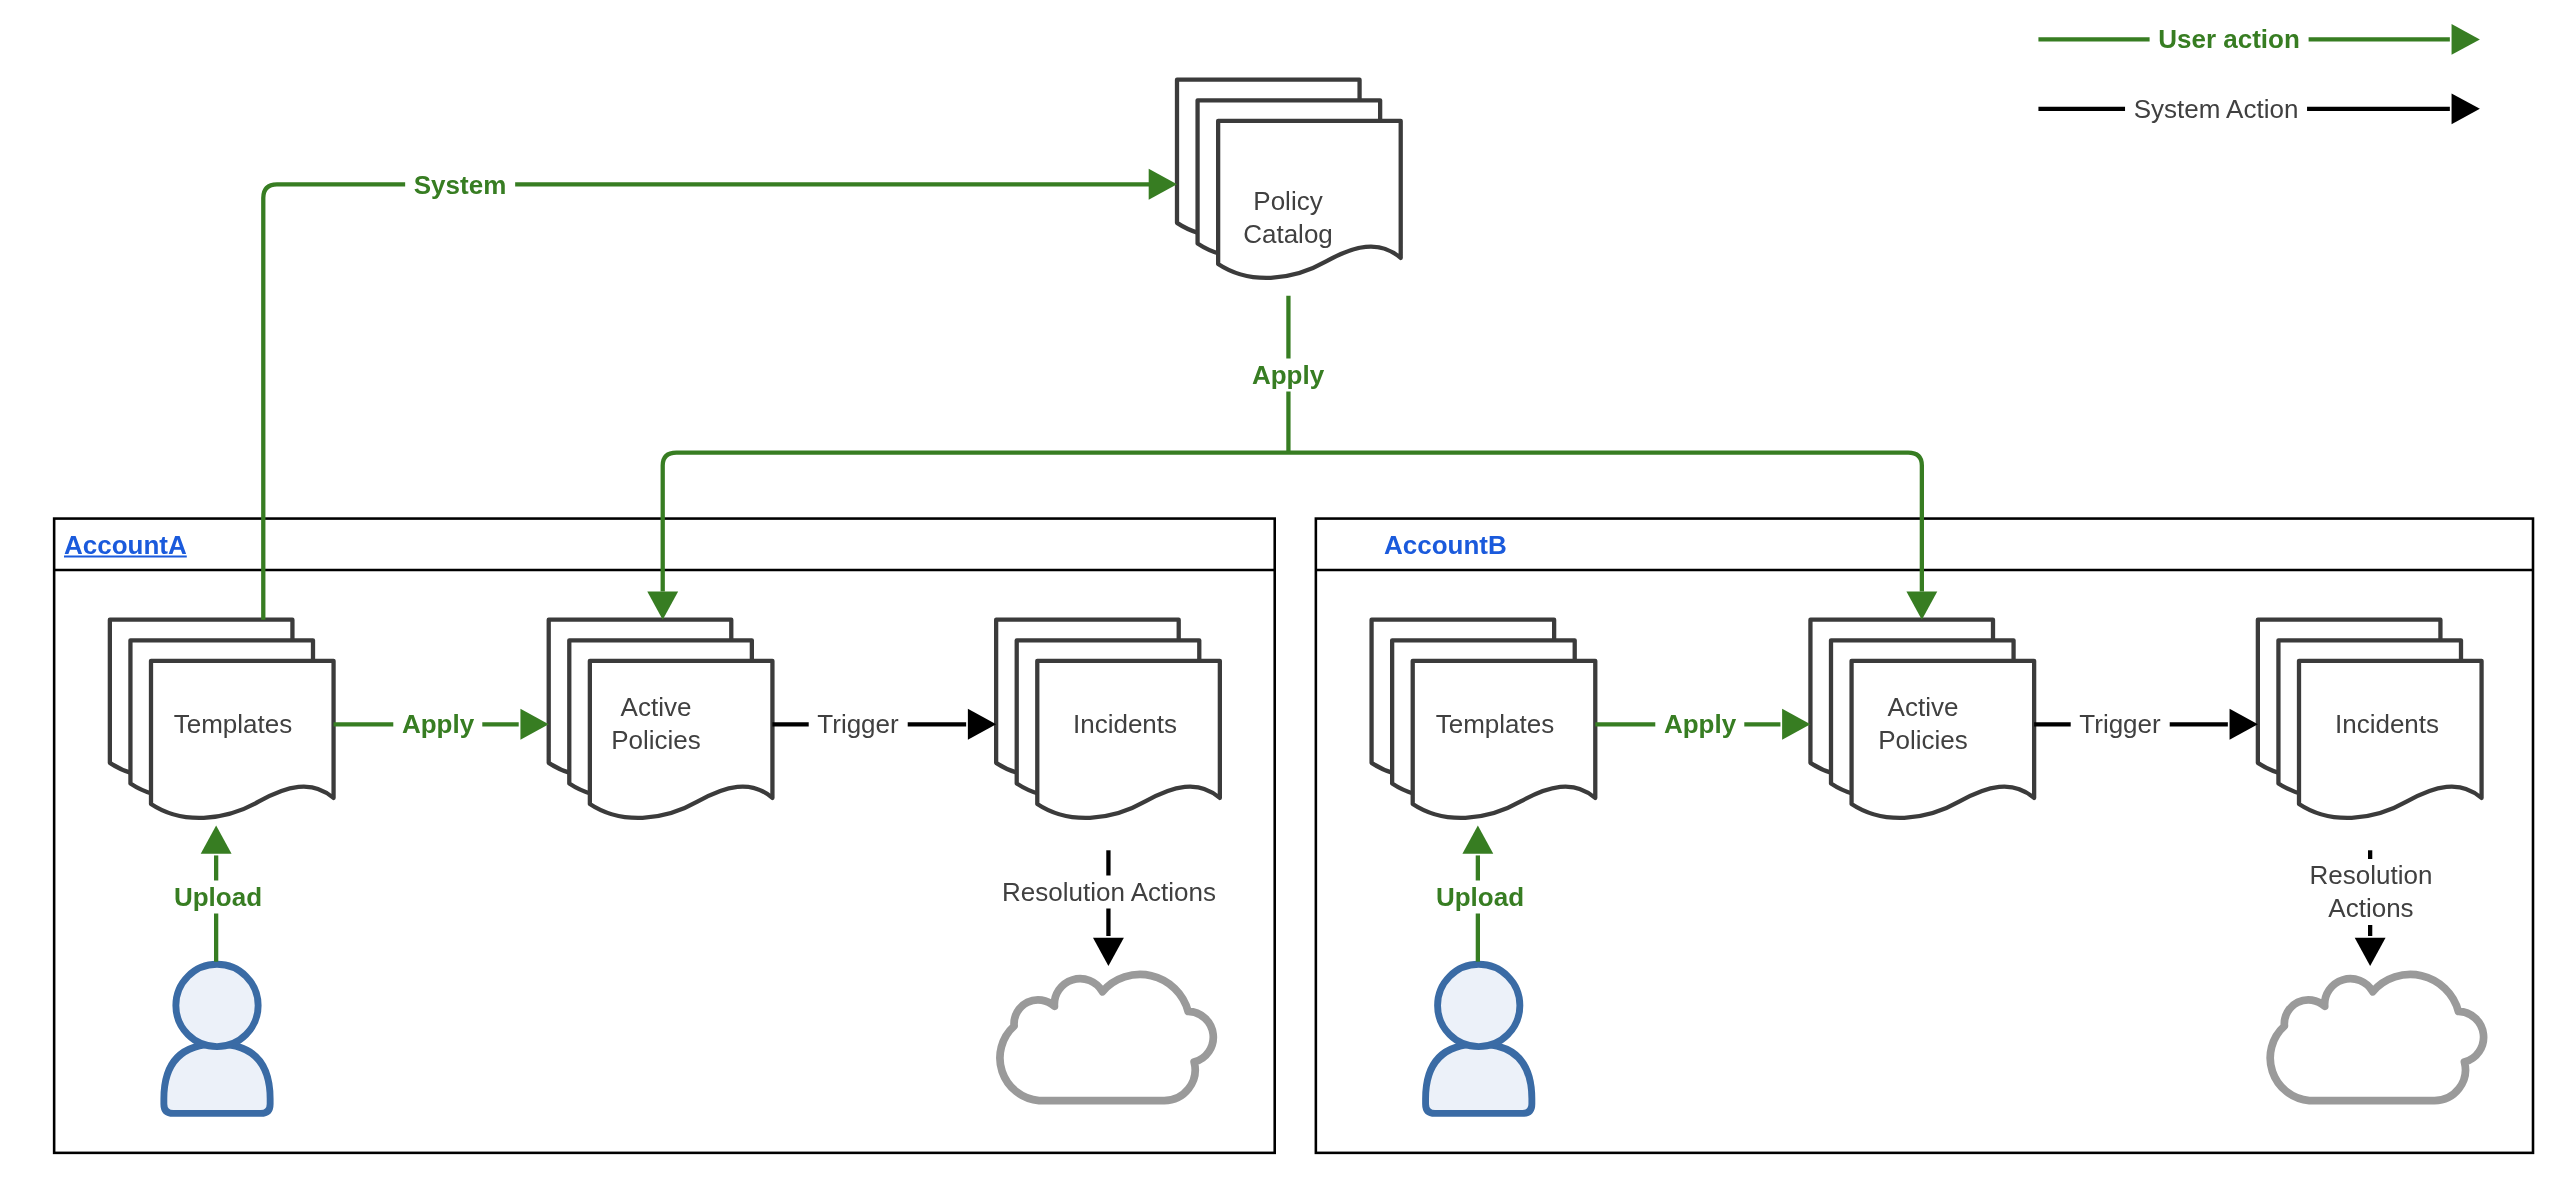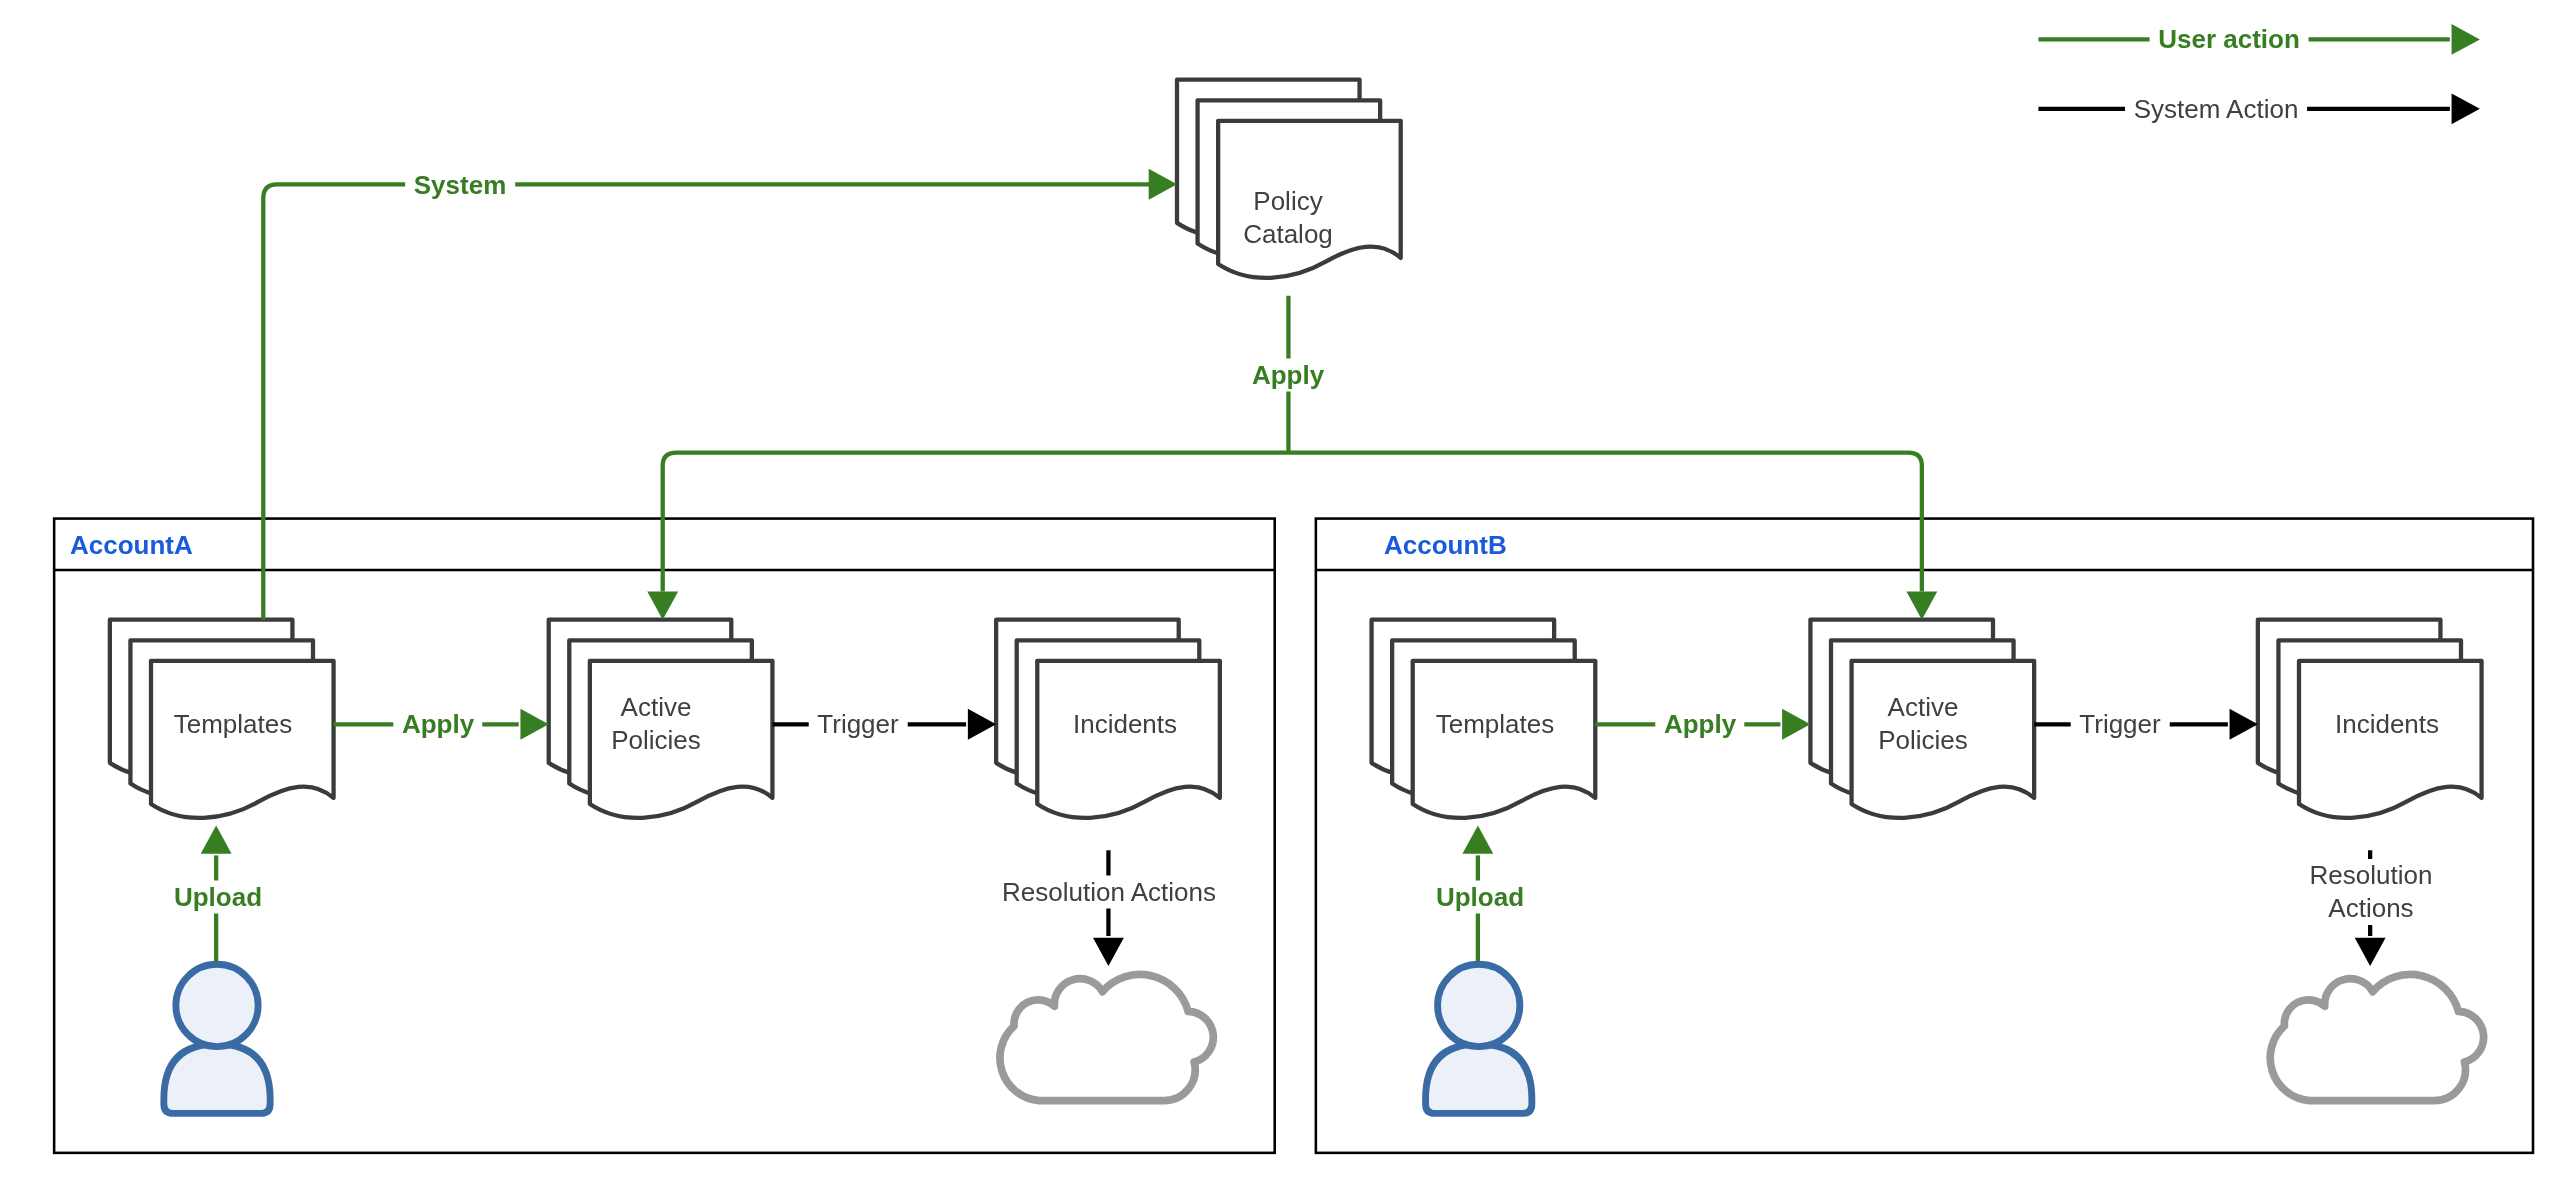--- a/index.html
+++ b/index.html
@@ -114,21 +114,21 @@
   </svg>
 
   <div class="lbl bg action" style="left:2229px;top:39px;">User action</div>
   <div class="lbl bg" style="left:2216px;top:109px;">System Action</div>
 
   <div class="lbl" style="left:1288px;top:184px;margin-top:34px;">Policy
 Catalog</div>
   <div class="lbl bg action" style="left:460px;top:185px;">System</div>
   <div class="lbl bg action" style="left:1288px;top:375px;">Apply</div>
 
-  <div class="lbl account-name" style="left:70px;top:545px;">AccountA</div>
+  <div class="lbl account-name" style="left:64px;top:545px;text-decoration:underline;">AccountA</div>
   <div class="lbl" style="left:233px;top:724px;">Templates</div>
   <div class="lbl" style="left:656px;top:724px;">Active
 Policies</div>
   <div class="lbl" style="left:1125px;top:724px;">Incidents</div>
   <div class="lbl bg action" style="left:438px;top:724px;">Apply</div>
   <div class="lbl bg" style="left:858px;top:724px;">Trigger</div>
   <div class="lbl bg action" style="left:218px;top:897px;">Upload</div>
   <div class="lbl bg" style="left:1109px;top:892px;">Resolution Actions</div>
 
   <div class="lbl account-name" style="left:1384px;top:545px;">AccountB</div>

